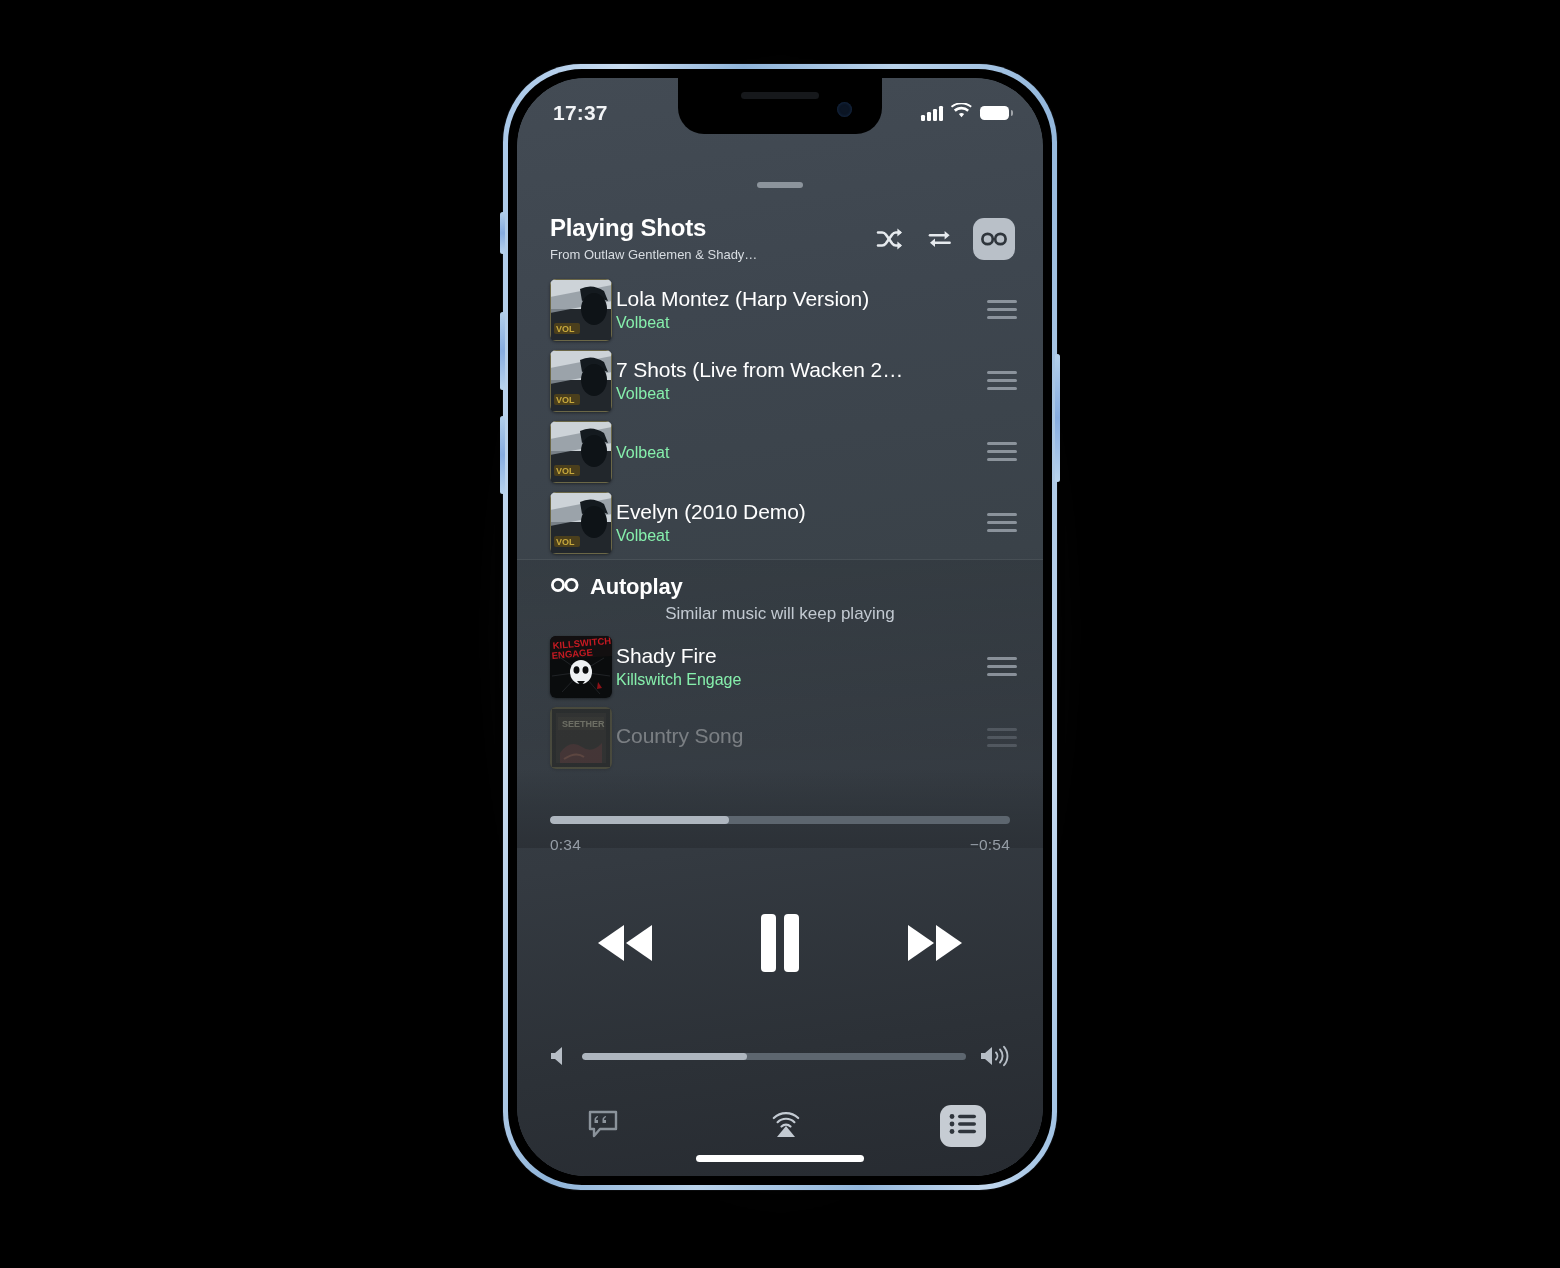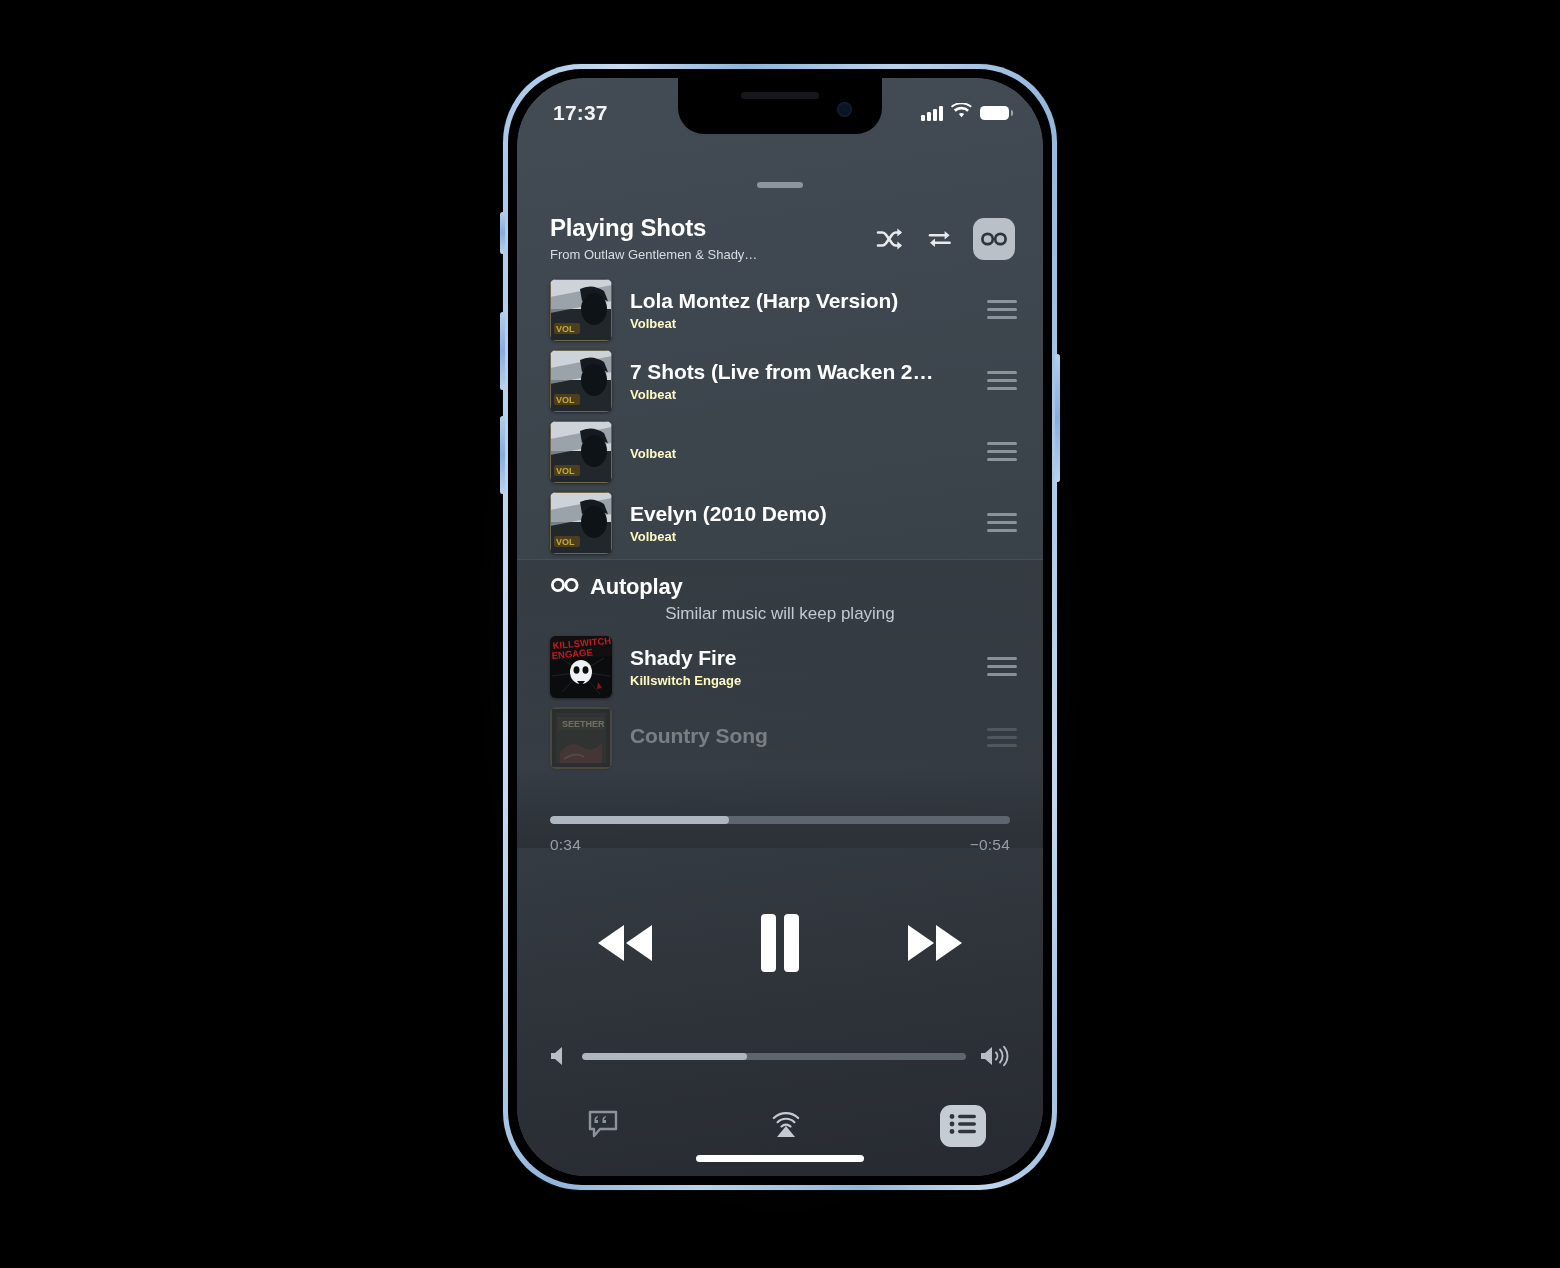--- a/index.html
+++ b/index.html
@@ -207,29 +207,29 @@
     width: 62px; height: 62px;
     border-radius: 6px;
     flex: 0 0 auto;
     overflow: hidden;
     position: relative;
     box-shadow: 0 1px 3px rgba(0,0,0,0.45);
   }
   .art svg { display: block; width: 100%; height: 100%; }
   .q-meta {
     flex: 1; min-width: 0;
-    padding-left: 18px; padding-right: 10px; font-weight: bold;
+    padding-left: 4px; padding-right: 10px;
   }
   .q-title {
     font-size: 21px; color: #ffffff;
     white-space: nowrap; overflow: hidden; text-overflow: ellipsis;
     letter-spacing: -0.1px;
   }
   .q-artist {
-    font-size: 13px; color: #fef9c3;
+    font-size: 16px; color: #86efac;
     margin-top: 3px;
     white-space: nowrap; overflow: hidden; text-overflow: ellipsis;
   }
   .drag-handle {
     flex: 0 0 auto;
     width: 30px;
     display: flex; flex-direction: column; gap: 5px;
     opacity: 0.72;
   }
   .drag-handle span {

